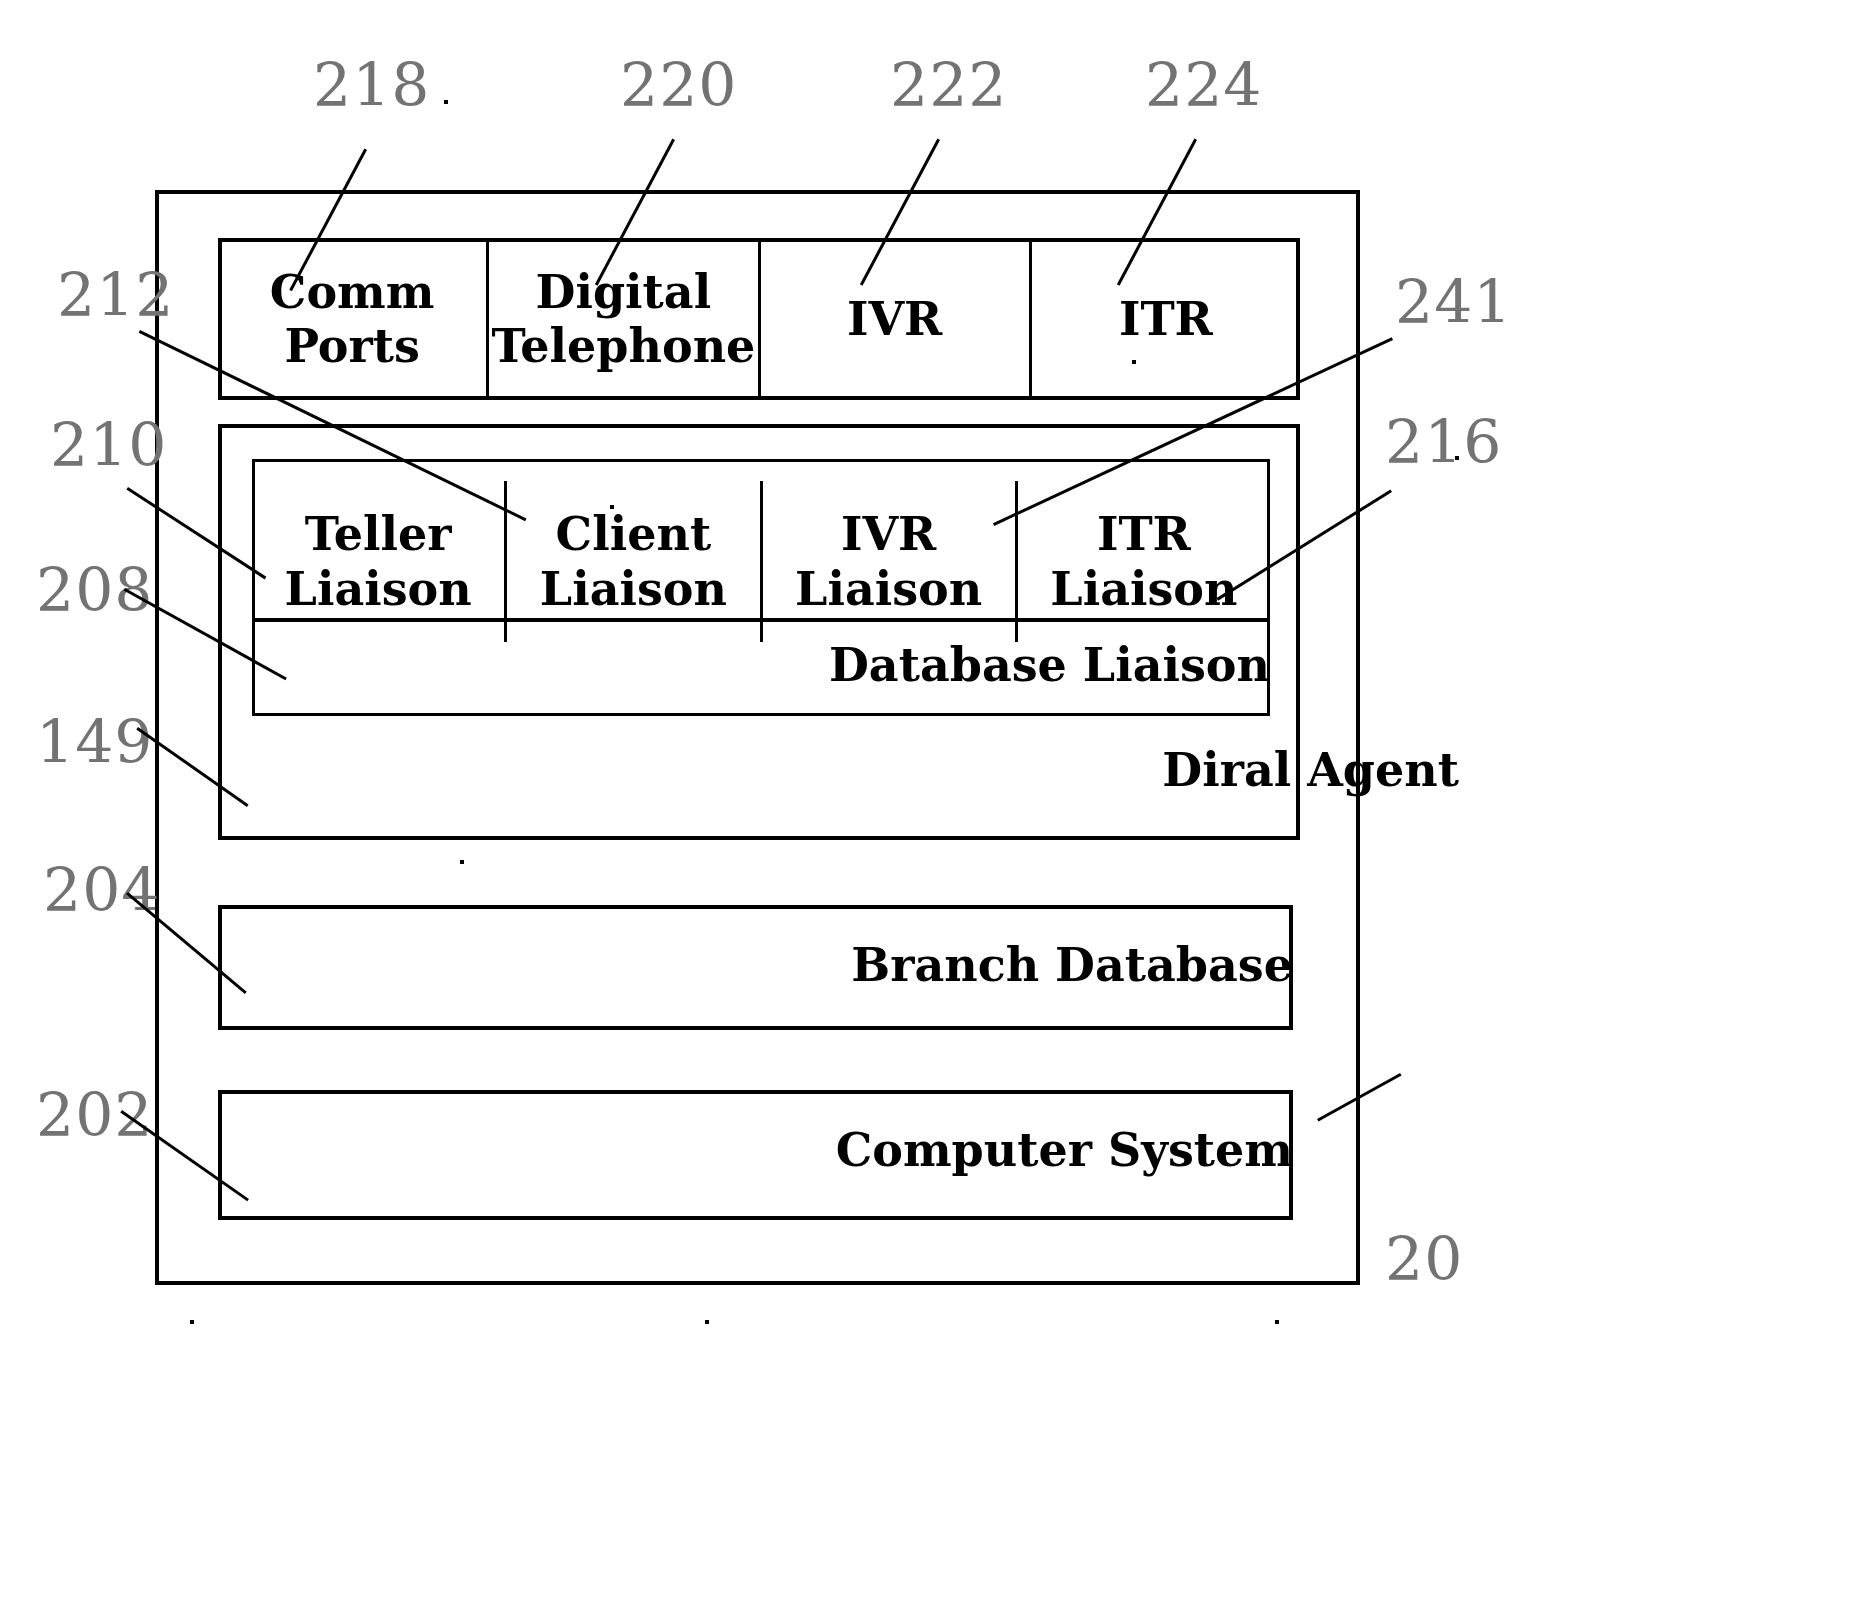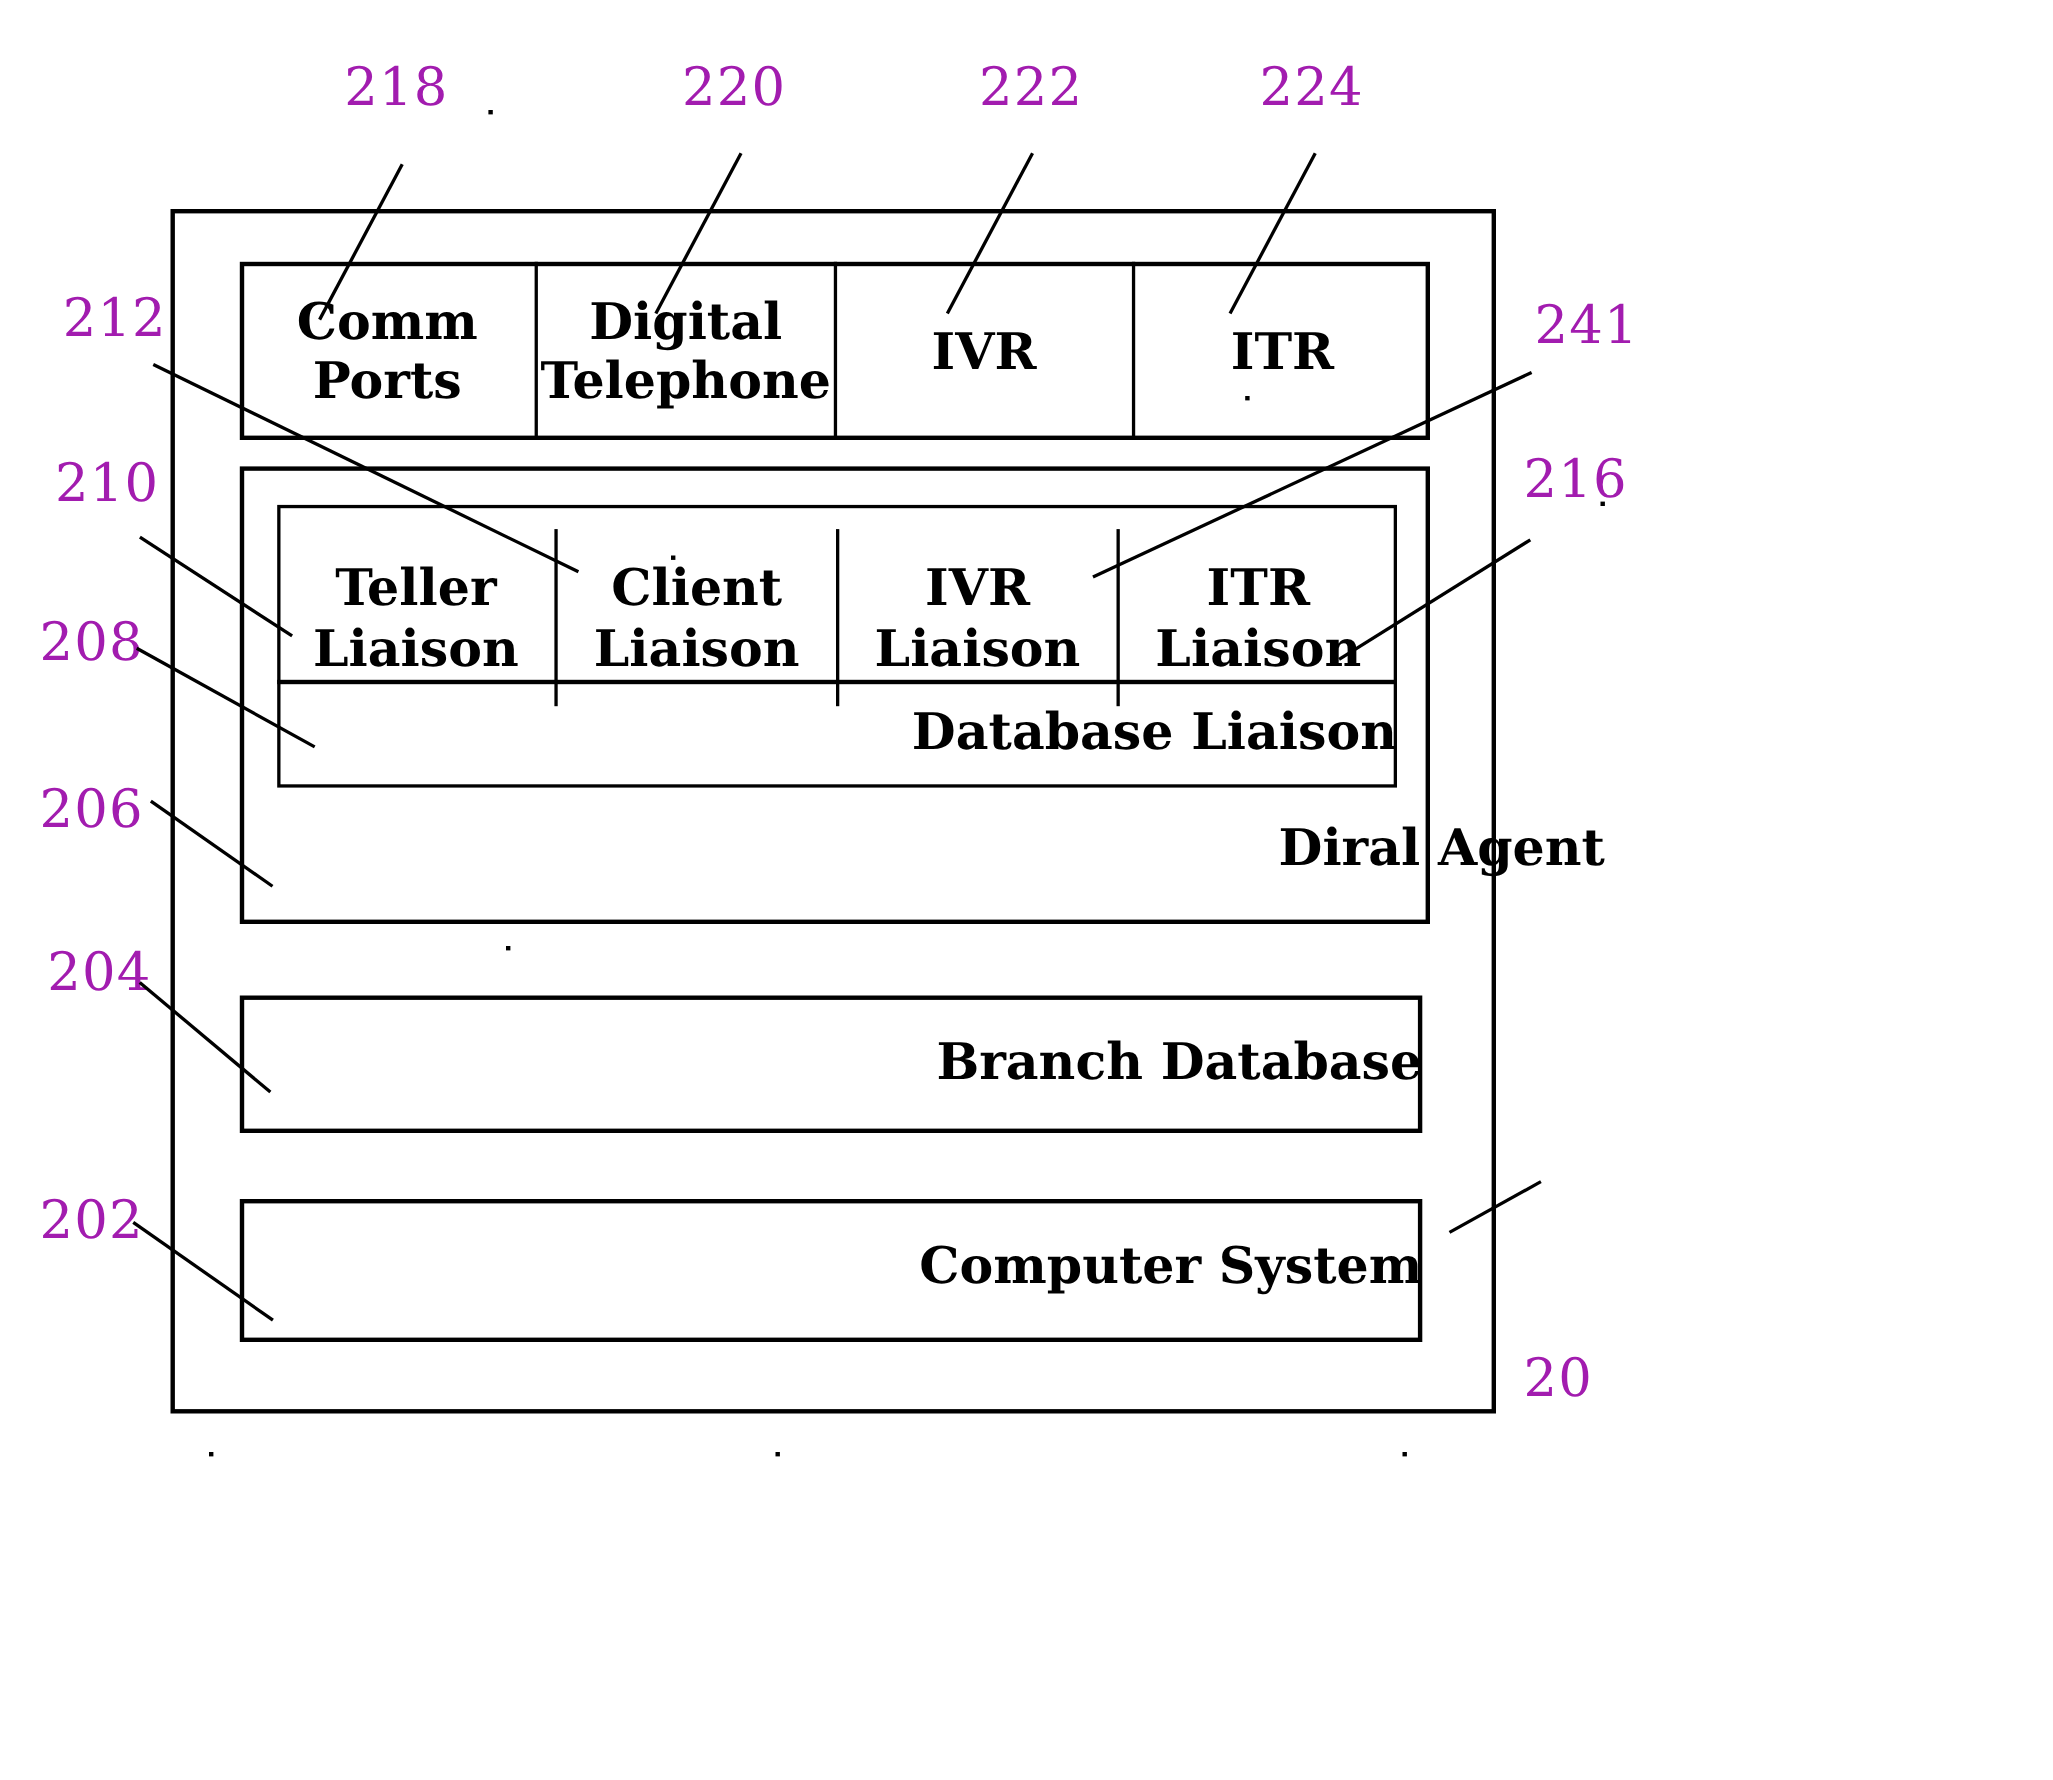--- a/index.html
+++ b/index.html
@@ -15,23 +15,23 @@
     background: #ffffff;
     font-family: "DejaVu Serif", "Liberation Serif", serif;
     color: #000000;
     overflow: hidden;
   }
 
   
   .ref {
     position: absolute;
     font-family: "DejaVu Serif", "Liberation Serif", serif;
-    font-size: 48px;
+    font-size: 60px;
     line-height: 1;
-    color: #a21caf;
+    color: #737373;
     white-space: nowrap;
     letter-spacing: 1px;
   }
 
   
   .leader {
     position: absolute;
     background: #000;
     transform-origin: 0 0;
     height: 3px;
@@ -135,21 +135,21 @@
       <span>IVR</span>
     </div>
     <div class="cell">
       <span>ITR</span>
     </div>
   </div>
 
   <div class="ref" style="left:57px; top:265px;">212</div>
   <div class="ref" style="left:50px; top:415px;">210</div>
   <div class="ref" style="left:36px; top:560px;">208</div>
-  <div class="ref" style="left:36px; top:712px;">206</div>
+  <div class="ref" style="left:36px; top:712px;">149</div>
   <div class="ref" style="left:43px; top:860px;">204</div>
   <div class="ref" style="left:36px; top:1085px;">202</div>
 
   <div class="leader" style="left:140px; top:330px; width:430px; transform:rotate(26deg);"></div>
 
   <div class="leader" style="left:128px; top:487px; width:165px; transform:rotate(33deg);"></div>
 
   <div class="leader" style="left:125px; top:588px; width:185px; transform:rotate(29deg);"></div>
 
   <div class="leader" style="left:138px; top:727px; width:135px; transform:rotate(35deg);"></div>

